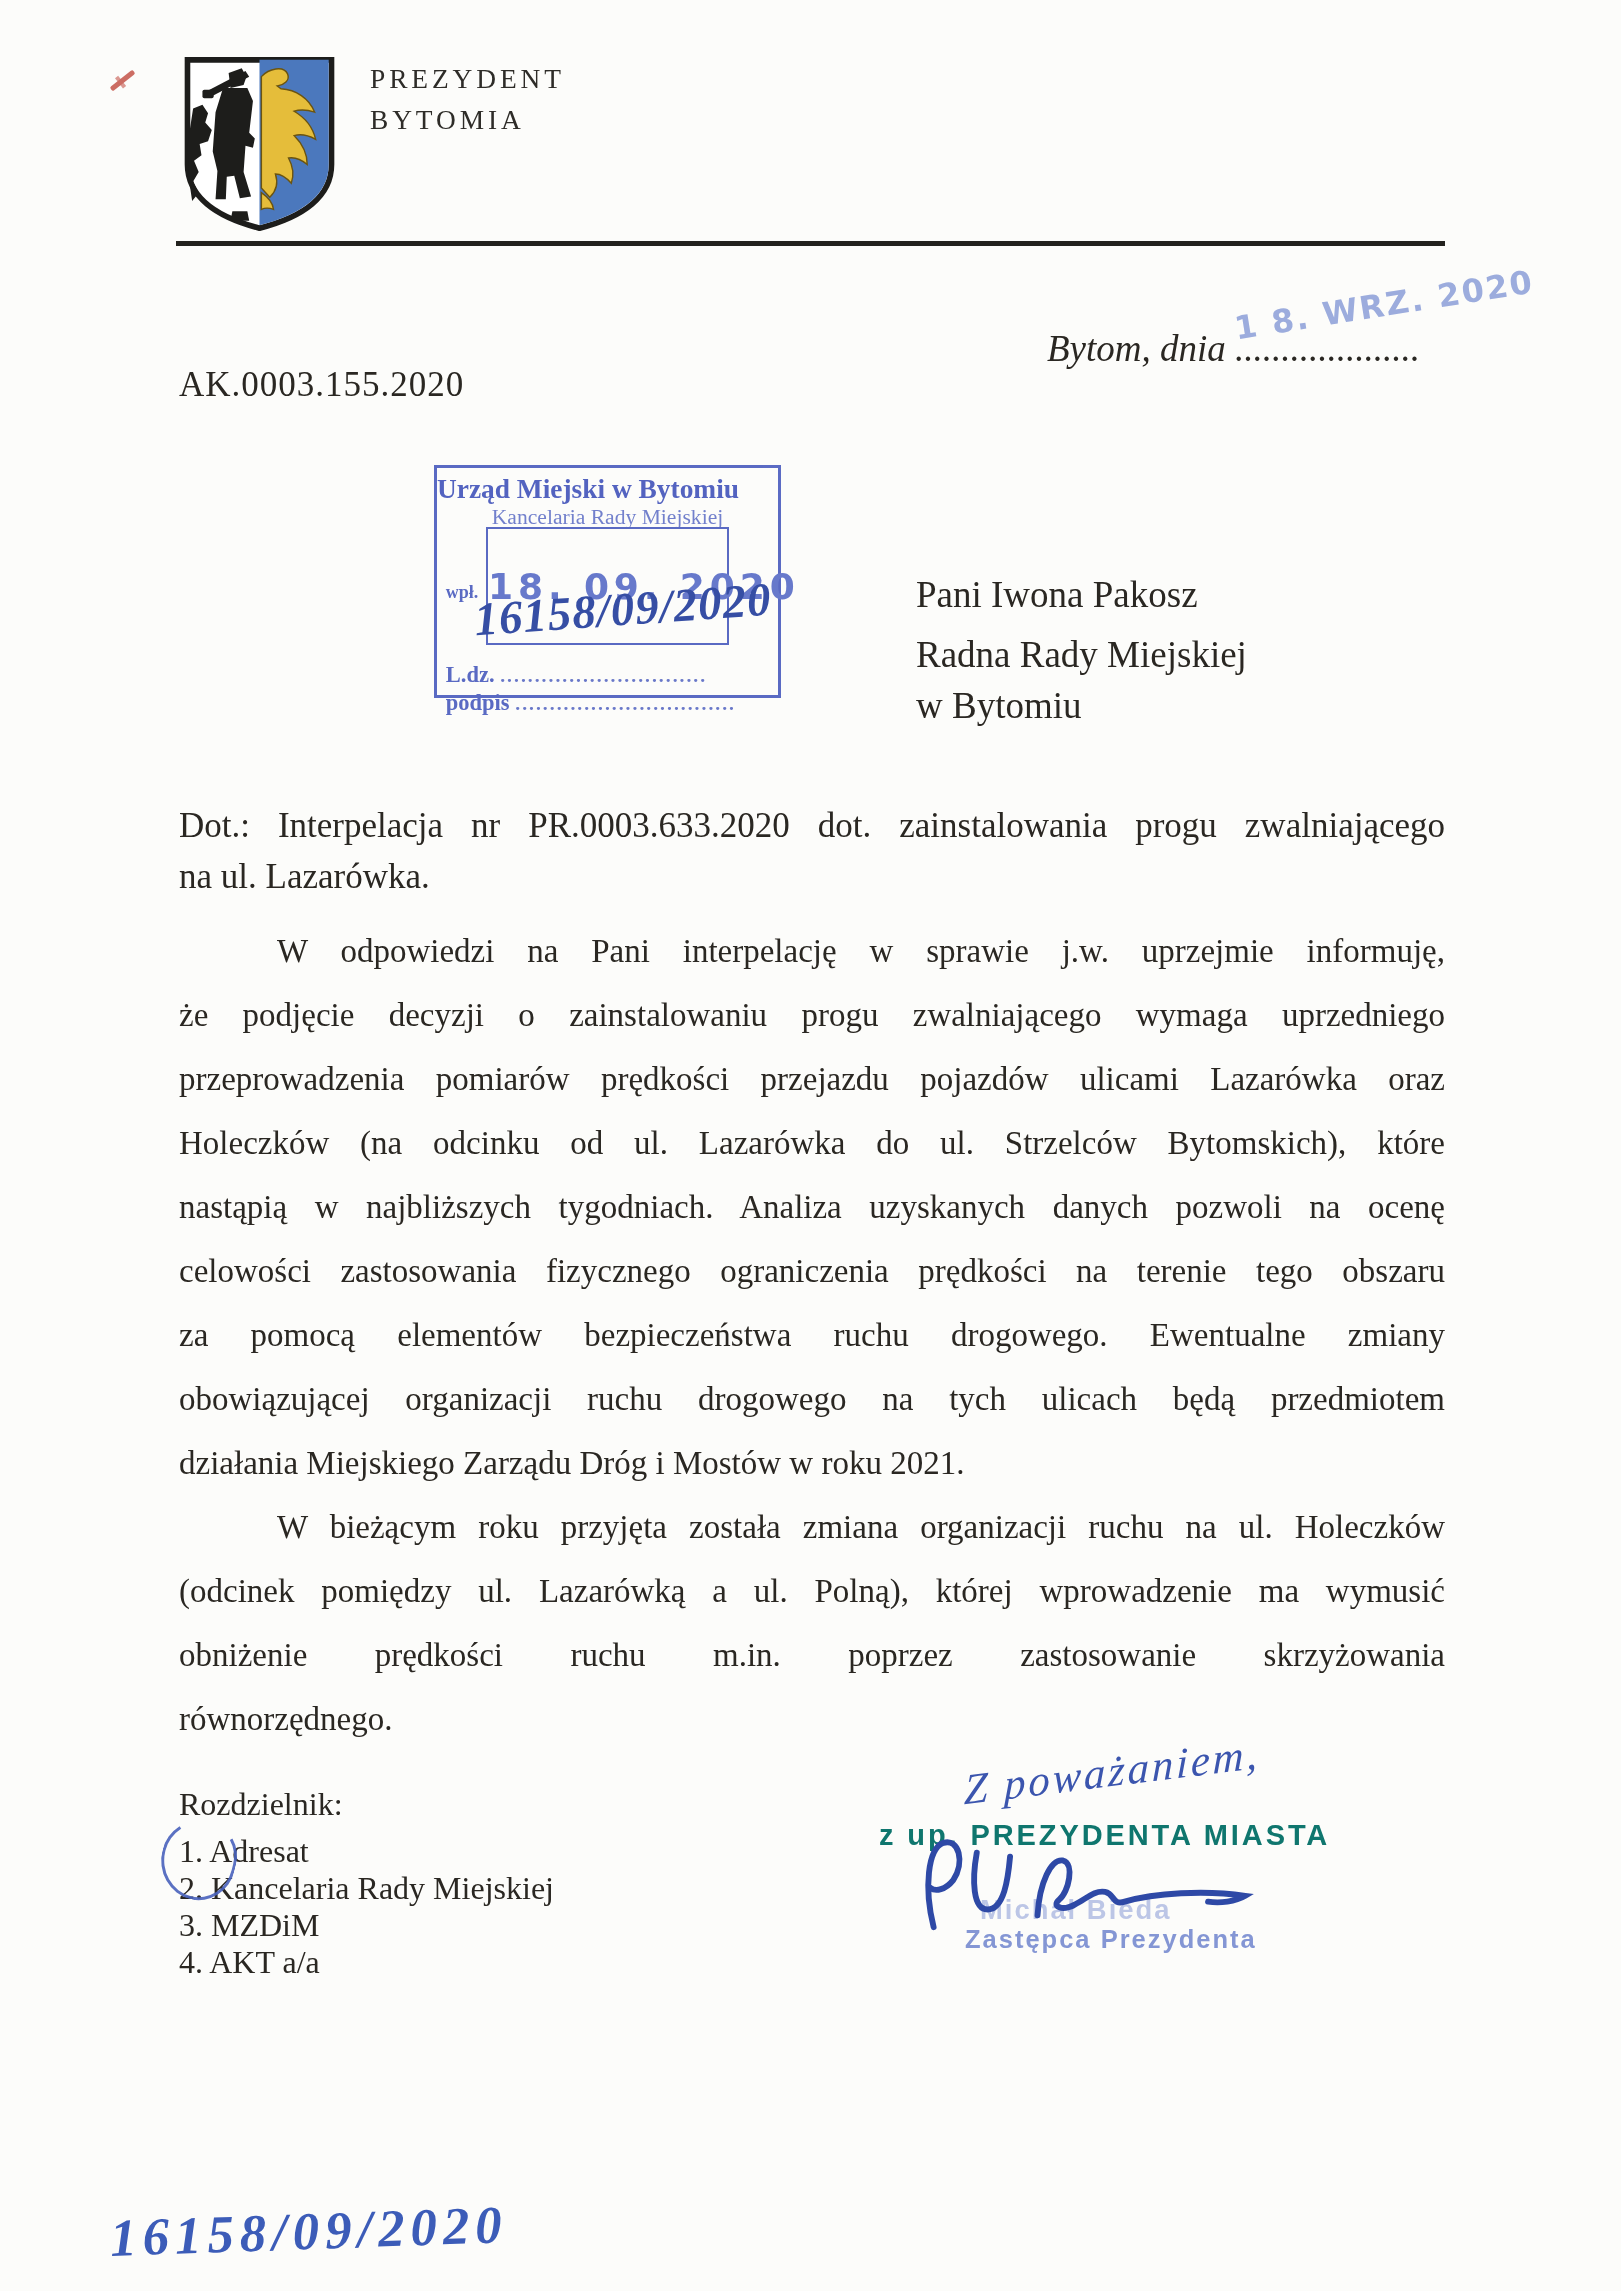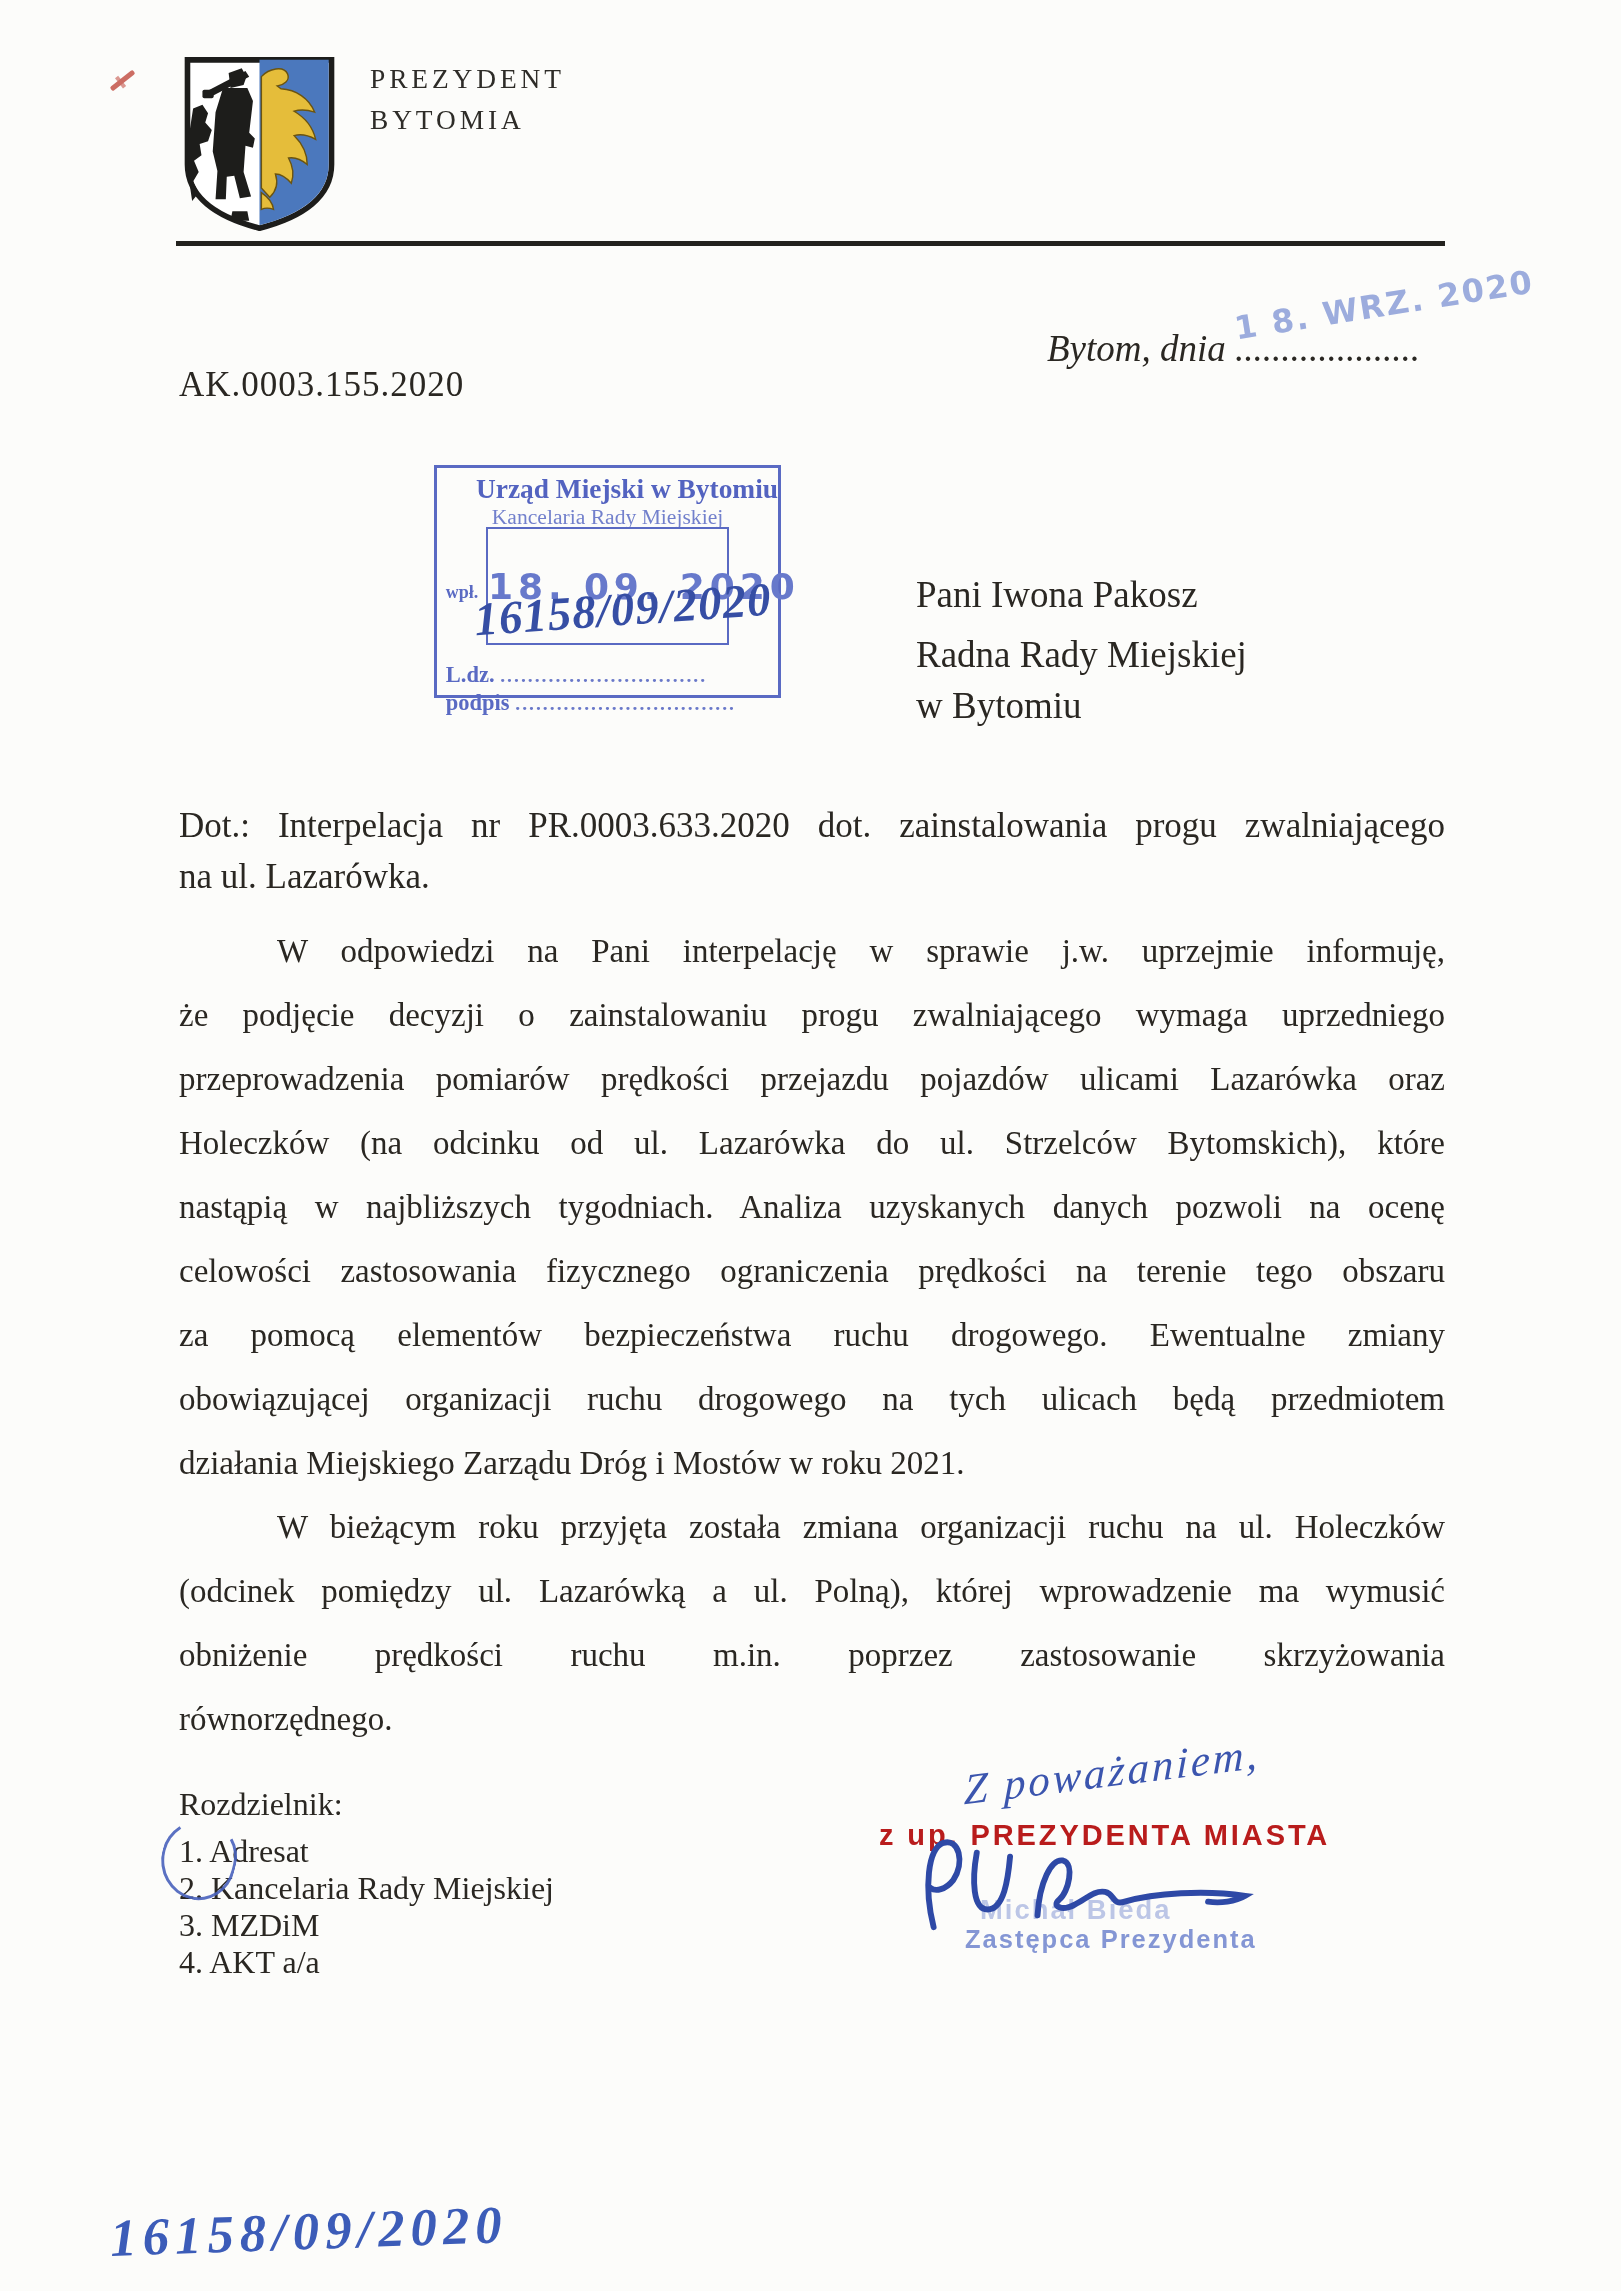--- a/index.html
+++ b/index.html
@@ -35,21 +35,21 @@
     transform:rotate(-9deg);opacity:.9;white-space:nowrap;
   }
   .place-date{position:absolute;left:1047px;top:327px;font-size:37px;white-space:nowrap;font-style:italic;}
   .ref-number{position:absolute;left:179px;top:365px;font-size:35px;letter-spacing:1px;}
   
   .registry-stamp{
     position:absolute;left:434px;top:465px;width:347px;height:233px;
     border:3.9px solid #5263c1;color:#5263c1;opacity:.95;
     box-sizing:border-box;
   }
-  .rs-title{margin-top:5.9px;text-align:right;font-weight:bold;font-size:27.4px;color:#4a5bbd;white-space:nowrap;}
+  .rs-title{margin-top:5.9px;text-align:left;font-weight:bold;font-size:27.4px;color:#4a5bbd;white-space:nowrap;}
   .rs-subtitle{text-align:center;font-size:21.6px;margin-top:0px;opacity:.85;white-space:nowrap;}
   .rs-innerbox{position:absolute;left:49px;top:59px;width:243px;height:118px;border:2.9px solid #5263c1;box-sizing:border-box;}
   .rs-date{
     position:absolute;left:0;right:0;top:37px;text-align:center;
     font-family:"DejaVu Sans", sans-serif;font-weight:bold;
     font-size:36px;letter-spacing:4.9px;color:#6072c9;white-space:nowrap;
   }
   .rs-wpl{position:absolute;left:8.8px;top:114px;font-size:18px;font-weight:bold;}
   .rs-row{position:absolute;left:8.8px;font-size:22.5px;font-weight:bold;white-space:nowrap;overflow:hidden;width:323px;}
   .rs-ldz{top:194px;}
@@ -69,21 +69,21 @@
   .indent{padding-left:98px;box-sizing:border-box;}
   
   .closing-handwritten{
     position:absolute;left:963px;top:1747px;
     font-style:italic;font-size:43px;color:#3b55ae;
     transform:rotate(-7deg) skewX(-8deg);letter-spacing:2.9px;white-space:nowrap;
   }
   .stamp-auth{
     position:absolute;left:879px;top:1819px;
     font-family:"Liberation Sans", sans-serif;font-weight:bold;
-    font-size:29px;letter-spacing:2.9px;color:#b91c1c;white-space:nowrap;
+    font-size:29px;letter-spacing:2.9px;color:#0f766e;white-space:nowrap;
   }
   .stamp-name{
     position:absolute;left:980px;top:1894px;
     font-family:"Liberation Sans", sans-serif;font-weight:bold;
     font-size:27.4px;letter-spacing:2px;color:#93a3d9;opacity:.6;white-space:nowrap;
   }
   .stamp-title2{
     position:absolute;left:965px;top:1925px;
     font-family:"Liberation Sans", sans-serif;font-weight:bold;
     font-size:25.5px;letter-spacing:2px;color:#8496d4;white-space:nowrap;

